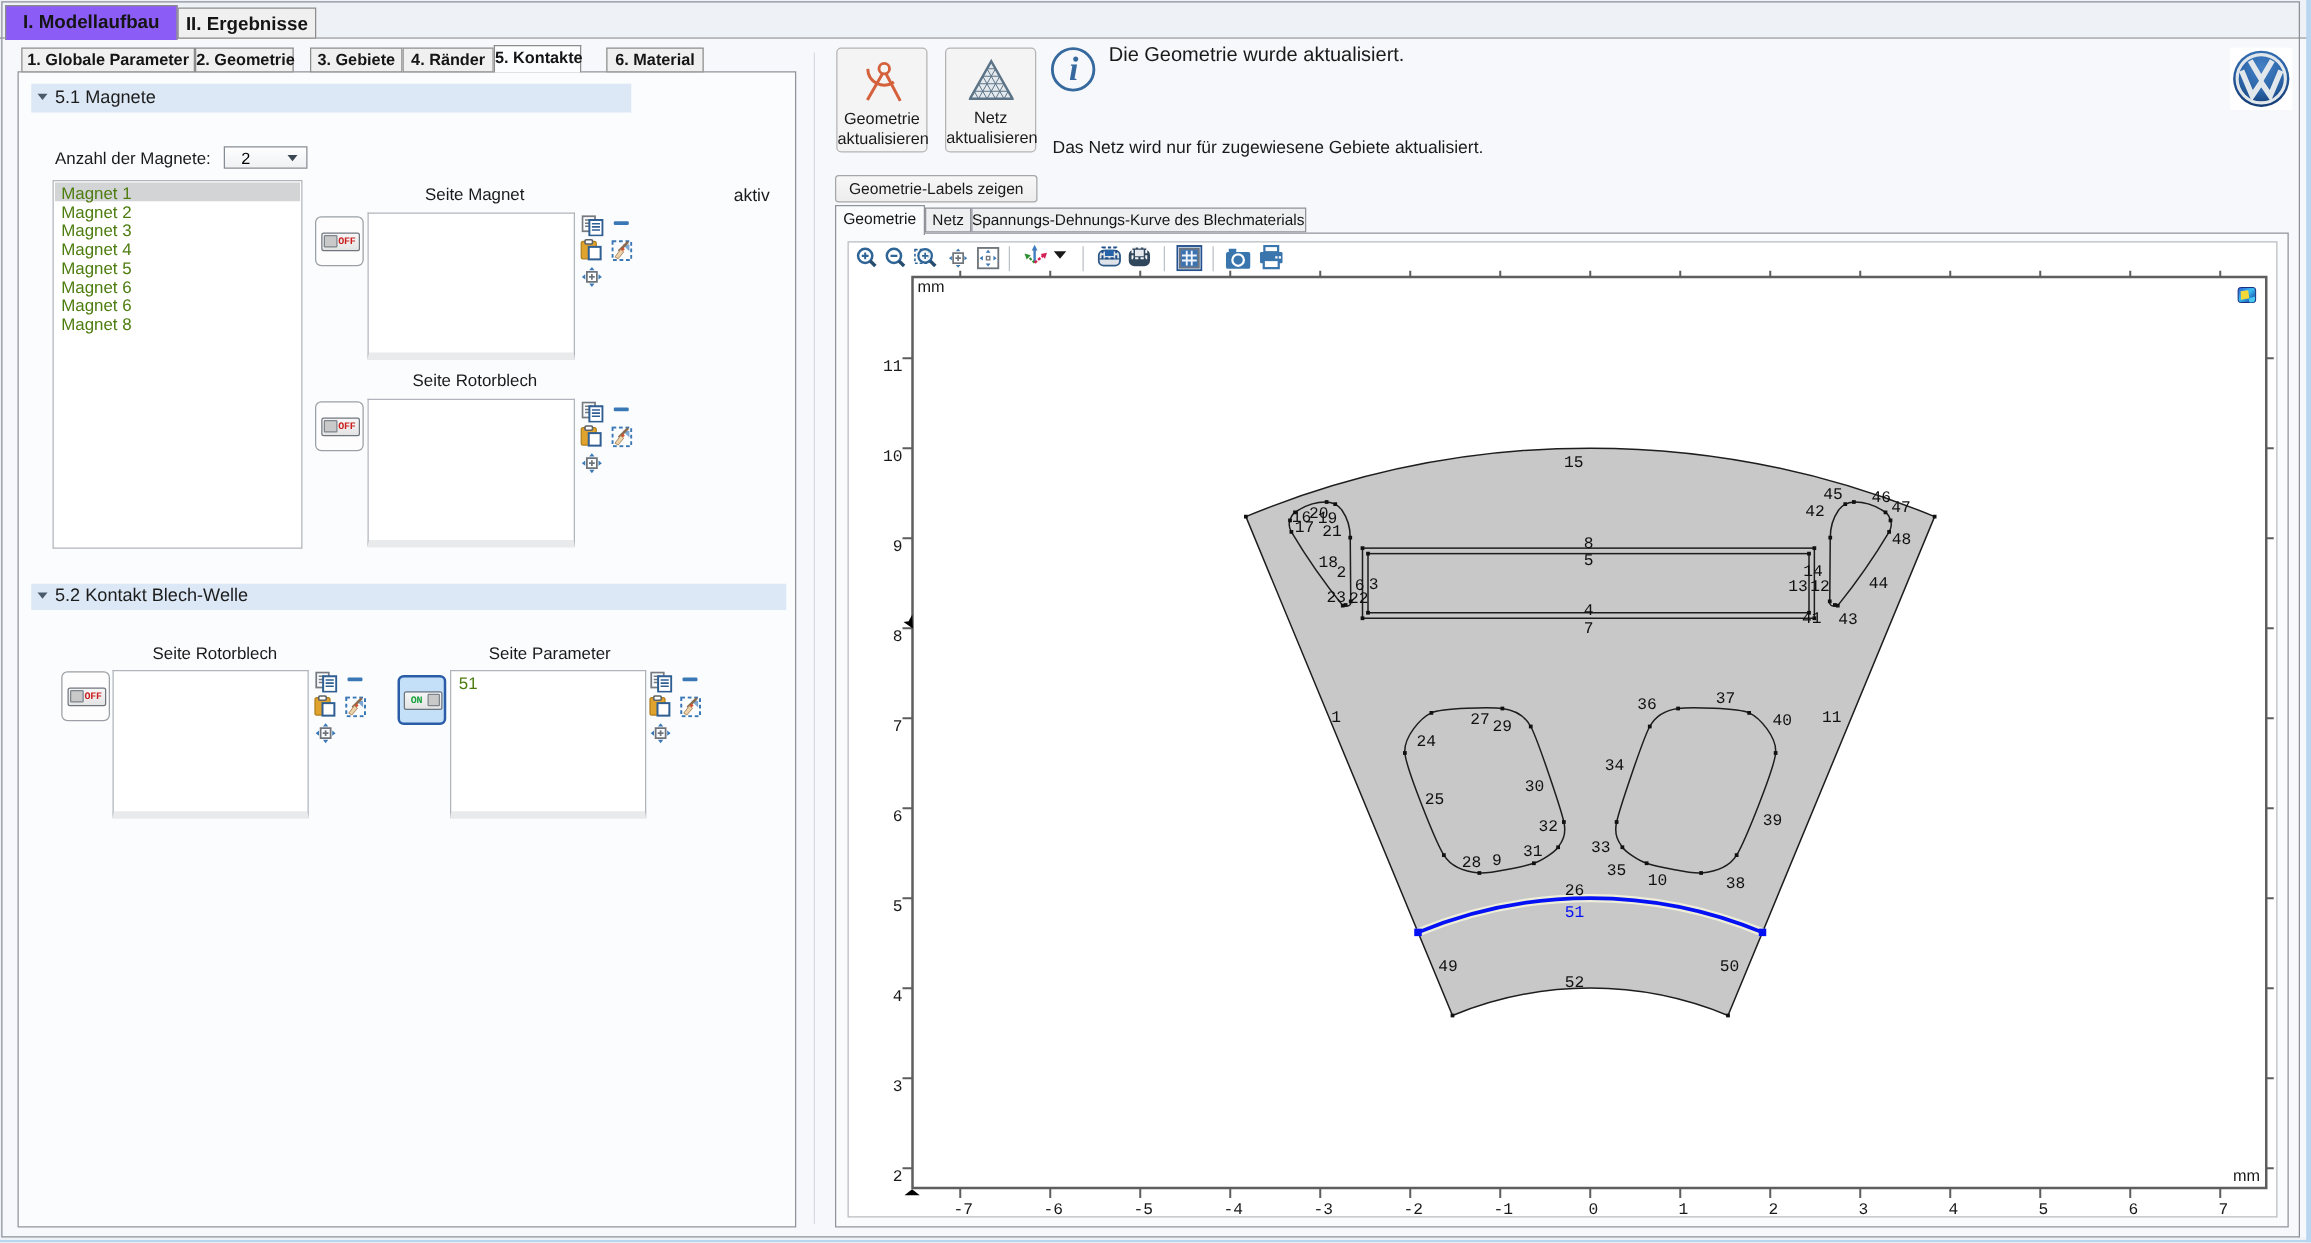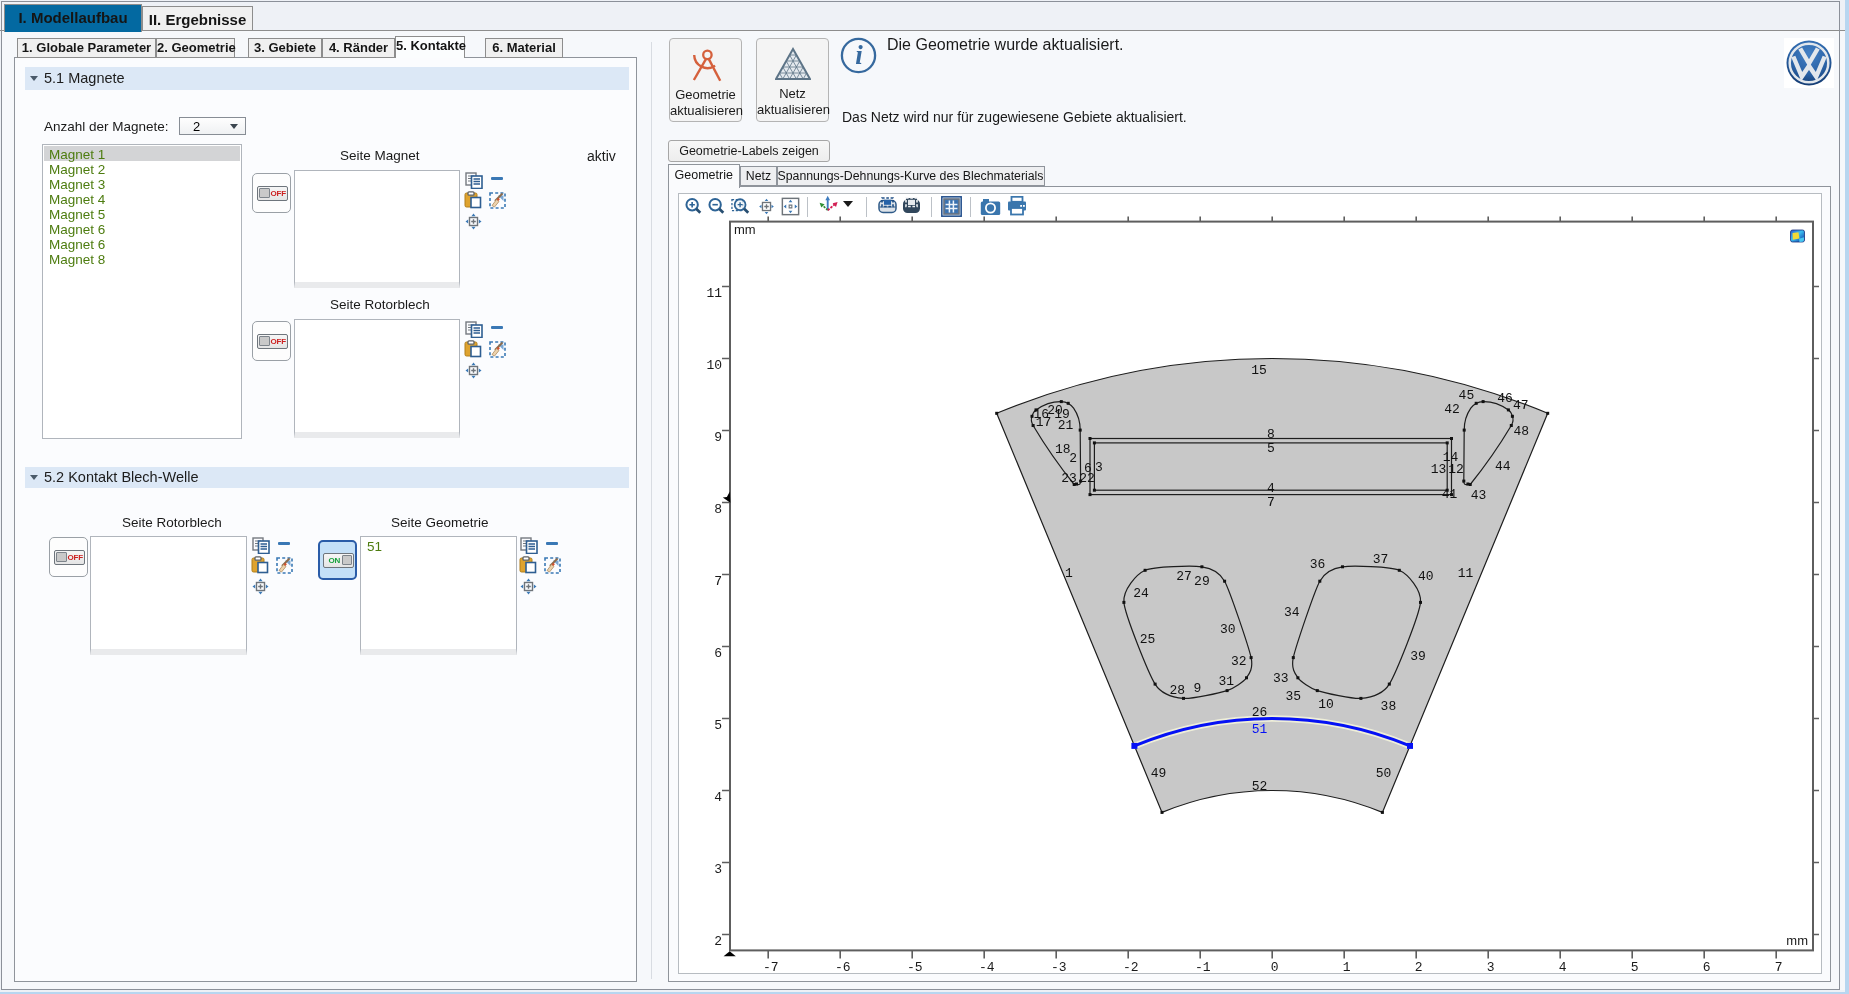--- a/index.html
+++ b/index.html
@@ -1,41 +1,41 @@
 <!DOCTYPE html>
 <html><head><meta charset="utf-8"><title>t</title><style>
 *{margin:0;padding:0;box-sizing:border-box}
 html,body{width:1849px;height:994px;overflow:hidden}
 body{font-family:"Liberation Sans",sans-serif;background:#eef1f6;position:relative}
 .abs{position:absolute}
 
 .tab1{position:absolute;top:6px;height:25px;background:#f0f0f0;border:1px solid #8d8d8d;
   font-weight:bold;font-size:15px;color:#151515;text-align:center;line-height:25px}
-.tab1.act{background:#0369a1;border-bottom:none;z-index:3;top:4px;height:28px}
+.tab1.act{background:#8b5cf6;border-bottom:none;z-index:3;top:4px;height:28px}
 #paneline{position:absolute;left:0;top:30px;width:1849px;height:1px;background:#8d8d8d}
 #panebg{position:absolute;left:1px;top:31px;width:1844px;height:959px;background:#f6f8fb}
 
 .tab2{position:absolute;top:38px;height:20px;background:#f0f0f0;border:1px solid #8d8d8d;
   font-weight:bold;font-size:13px;color:#151515;text-align:center;line-height:18px;white-space:nowrap}
 .tab2.act{background:#fbfdfe;border-bottom:none;z-index:3;top:36px;height:22px}
 #leftpanel{position:absolute;left:14px;top:57px;width:623px;height:925px;background:#fbfcfe;border:1px solid #8f949b}
 .sechdr{position:absolute;height:21px;background:#dce8f6;font-size:14.5px;color:#1c1c1c;line-height:21px}
 .sechdr .tri{display:inline-block;width:0;height:0;border-left:4.5px solid transparent;border-right:4.5px solid transparent;border-top:5.5px solid #4a5a6a;margin:0 6px 1px 5px;vertical-align:middle}
 .lbl{position:absolute;font-size:13.5px;color:#1a1a1a;white-space:nowrap}
 .listbox{position:absolute;background:#fff;border:1px solid #b0b5bc}
 .listbox .sel{position:absolute;left:1px;right:1px;top:1px;height:15px;background:#d3d4d6}
 .li{position:absolute;left:6px;font-size:13.5px;color:#4d7c0f;white-space:nowrap;height:15px;line-height:15px}
 .combo{position:absolute;left:179px;top:117px;width:67px;height:18px;background:linear-gradient(#fefefe,#eff1f3);border:1px solid #878d95;font-size:13px}
 .combo span{position:absolute;left:13px;top:1px}
 .combo .car{position:absolute;right:7px;top:6px;width:0;height:0;border-left:4.5px solid transparent;border-right:4.5px solid transparent;border-top:5.5px solid #3c4650}
 .togglebtn{position:absolute;width:39px;height:40px;background:#fdfdfd;border:1.5px solid #9aa0a6;border-radius:5px}
 .togglebtn.on{background:#c4e0f8;border:2.5px solid #2a5ca8}
 .tgl{position:absolute;left:3.5px;top:12px;width:31px;height:14.5px;border:1.5px solid #6e757c;border-radius:2px;background:linear-gradient(#f6f6f6,#e4e4e4)}
 .tgl .sq{position:absolute;width:10.5px;height:10px;top:0.5px;background:#c9c9c9;border:1.5px solid #7d848b;border-radius:1px}
-.tgl .txt{position:absolute;top:2px;font-size:8px;font-weight:bold;letter-spacing:-0.2px;font-family:Liberation Sans, sans-serif}
+.tgl .txt{position:absolute;top:2px;font-size:8px;font-weight:bold;letter-spacing:-0.2px;font-family:Liberation Mono, monospace}
 .btn{position:absolute;background:linear-gradient(#f7f7f7,#ededed);border:1px solid #a6a6a6;border-radius:3px;
   font-size:12.5px;color:#1a1a1a;text-align:center}
 .bigbtn{position:absolute;width:73px;height:84px;background:#f4f4f4;border:1px solid #b4b4b4;border-radius:4px;text-align:center;font-size:13px;color:#1a1a1a}
 #gpanel{position:absolute;left:668px;top:185.5px;width:1163px;height:796px;background:#fafbfd;border:1px solid #8f949b}
 #acttab{position:absolute;left:668px;top:163.5px;width:71.5px;height:24px;background:#fafbfd;border:1px solid #8f949b;border-bottom:none;z-index:2;font-size:12.5px;color:#151515;text-align:center;line-height:21px}
 .tab3{position:absolute;background:#eeeff1;border:1px solid #8f949b;font-size:12.3px;color:#151515;text-align:center;line-height:18px;white-space:nowrap}
 #plotbox{position:absolute;left:678px;top:193.4px;width:1143.5px;height:780.5px;background:#fff;border:1px solid #b7bcc1}
 .sep{position:absolute;width:1px;height:20px;background:#bcc1c7;top:197px}
 #winframe{position:absolute;left:1px;top:1px;width:1839px;height:989px;border:1px solid #8b9099;pointer-events:none;z-index:50}
 #bluer{position:absolute;right:0;top:0;width:4px;height:994px;background:#b8d6f0;z-index:49}
@@ -46,21 +46,21 @@
 <div id="panebg"></div>
 <div class="tab1 act" style="left:4px;width:138px">I. Modellaufbau</div>
 <div class="tab1" style="left:142px;width:111px">II. Ergebnisse</div>
 <div id="leftpanel"></div>
 <div class="tab2" style="left:17px;width:139px">1. Globale Parameter</div>
 <div class="tab2" style="left:156px;width:79px">2. Geometrie</div>
 <div class="tab2" style="left:248px;width:74px">3. Gebiete</div>
 <div class="tab2" style="left:322px;width:73px">4. Ränder</div>
 <div class="tab2 act" style="left:395px;width:70px">5. Kontakte</div>
 <div class="tab2" style="left:485px;width:78px">6. Material</div>
-<div class="sechdr" style="left:25px;top:67px;width:604px;height:23px;line-height:23px"><span class="tri"></span>5.1 Magnete</div>
+<div class="sechdr" style="left:25px;top:67px;width:480px;height:23px;line-height:23px"><span class="tri"></span>5.1 Magnete</div>
 <div class="lbl" style="left:44px;top:119px">Anzahl der Magnete:</div>
 <div class="combo">
     <span>2</span>
     <i class="car"></i>
   </div>
 <div class="listbox" style="left:42px;top:144px;width:200px;height:295px">
     <div class="sel"></div>
 <div class="li" style="top:2px">Magnet 1</div>
 <div class="li" style="top:17px">Magnet 2</div>
 <div class="li" style="top:32px">Magnet 3</div>
@@ -170,21 +170,21 @@
 <path d="M8.6 6.6 L10.1 8.1" stroke="#d4502e" stroke-width="2.2"></path>
   </svg>
 <svg class="abs" style="left:252.0px;top:578px" width="17" height="17" viewBox="0 0 17 17">
 <rect x="4.5" y="4.5" width="8" height="8" fill="#fbfcfe" stroke="#6e747a" stroke-width="1.4"></rect>
 <path d="M8.5 6.2v4.6M6.2 8.5h4.6" stroke="#6e747a" stroke-width="1.4"></path>
 <path d="M8.5 0.5 L10.6 3.2 L6.4 3.2 Z" fill="#3a78b5"></path>
 <path d="M8.5 16.5 L10.6 13.8 L6.4 13.8 Z" fill="#3a78b5"></path>
 <path d="M0.5 8.5 L3.2 6.4 L3.2 10.6 Z" fill="#3a78b5"></path>
 <path d="M16.5 8.5 L13.8 6.4 L13.8 10.6 Z" fill="#3a78b5"></path>
   </svg>
-<div class="lbl" style="left:391px;top:515px">Seite Geometrie</div>
+<div class="lbl" style="left:391px;top:515px">Seite Parameter</div>
 <div class="togglebtn on" style="left:318px;top:540px">
     <div class="tgl" style="left:3px;top:11px">
       <div class="txt" style="left:4.5px;color:#14a03a">ON</div>
       <div class="sq" style="left:17.5px"></div>
     </div>
   </div>
 <div class="listbox" style="left:360px;top:536px;width:157px;height:119px;border-bottom:6px solid #e9eaec">
     <div class="li" style="top:2px">51</div>
   </div>
 <svg class="abs" style="left:519.5px;top:537px" width="18" height="17" viewBox="0 0 18 17">

